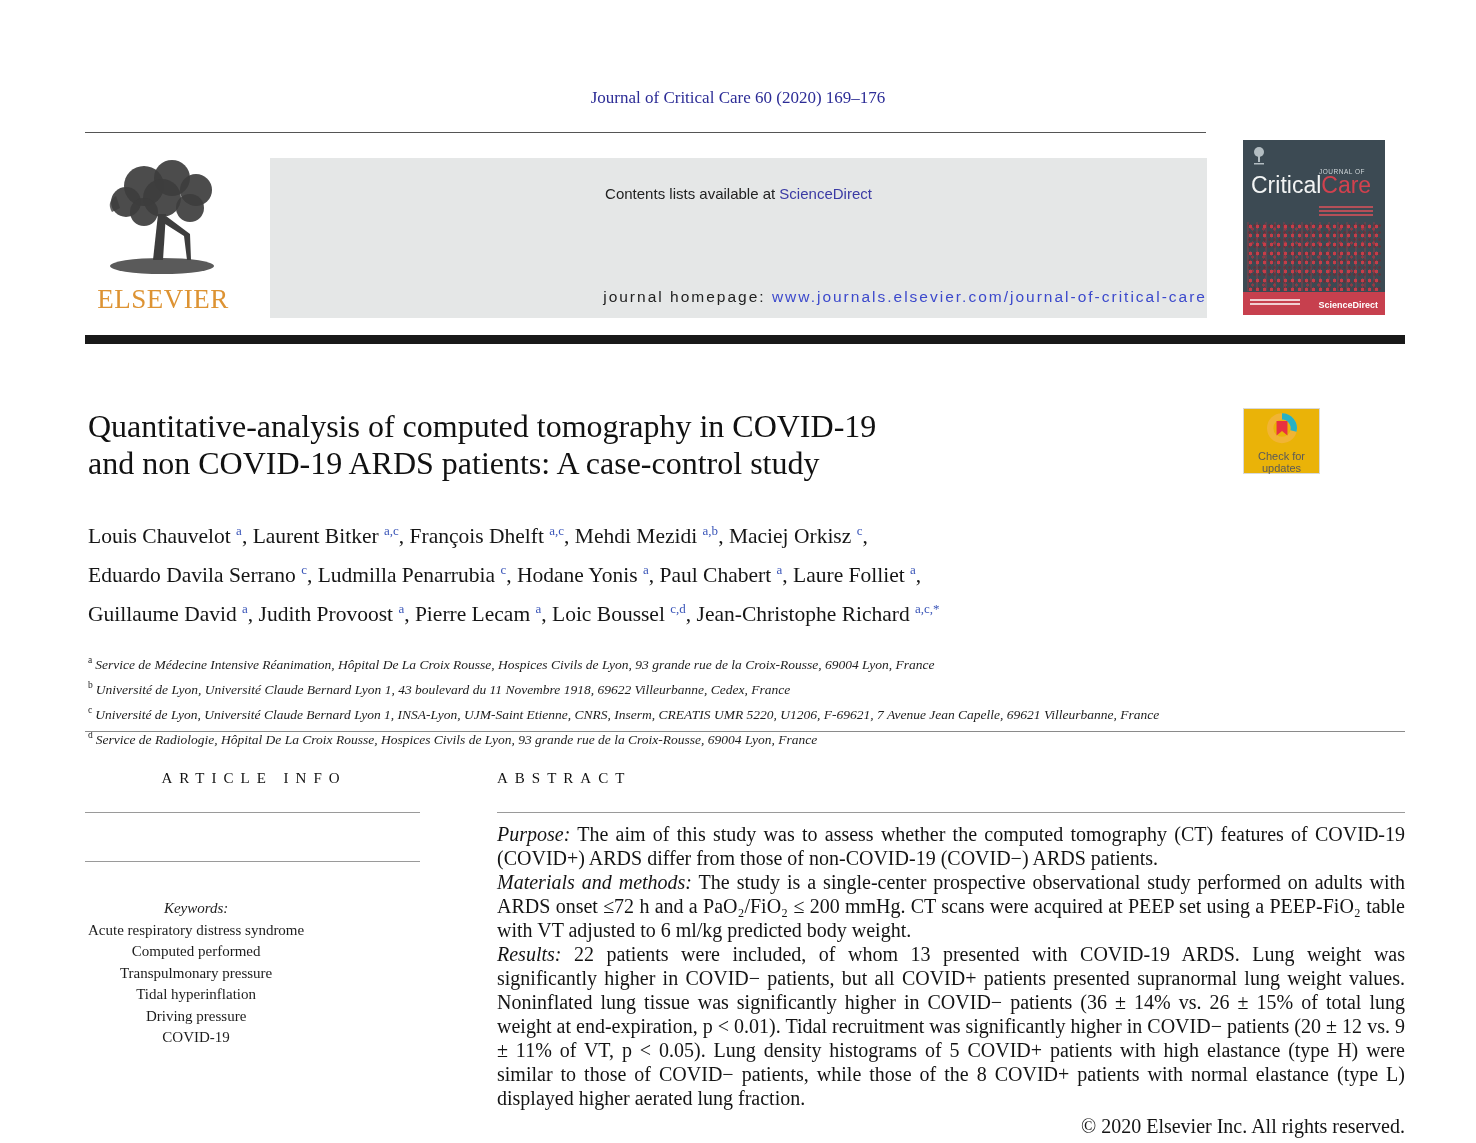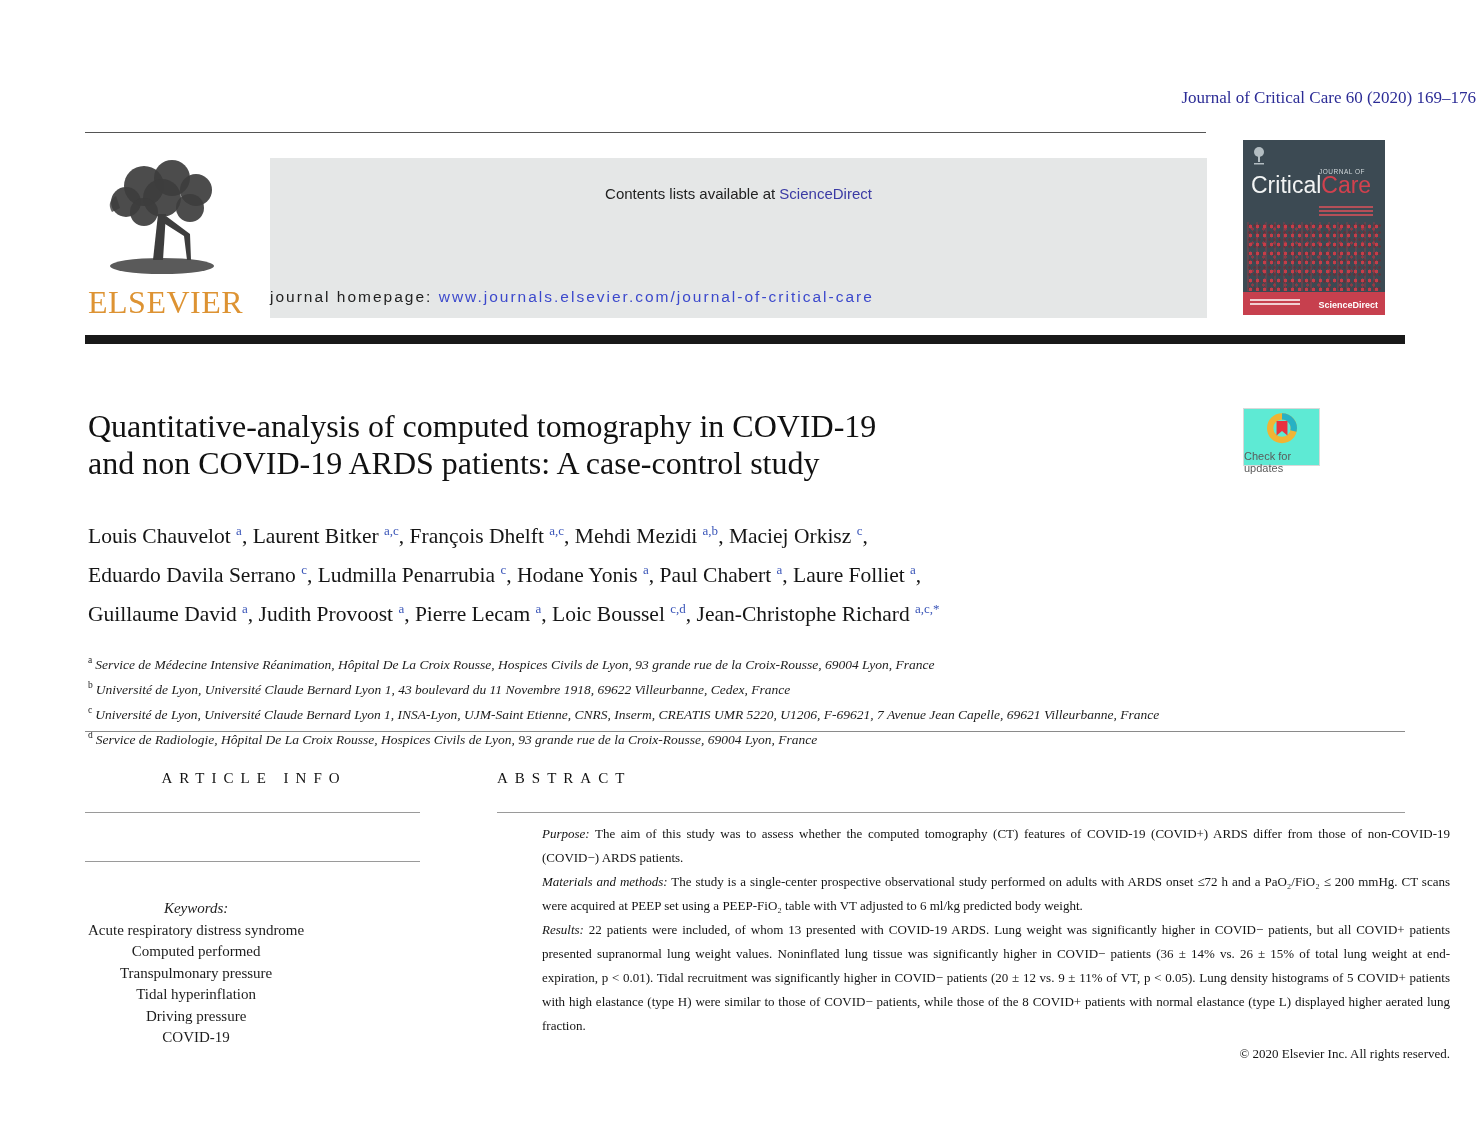--- a/index.html
+++ b/index.html
@@ -1,36 +1,36 @@
 <!DOCTYPE html>
 <html><head>
 <meta charset="utf-8">
 <style>
   * { margin:0; padding:0; box-sizing:border-box; }
   body { background:#ffffff; font-family:"Liberation Serif", serif; color:#1a1a1a; }
   .page { position:relative; width:1476px; height:1143px; background:#fff; overflow:hidden; }
 
   
-  .citation { position:absolute; left:0; top:88px; width:100%; text-align:right;
+  .citation { position:absolute; left:0; top:88px; width:100%; text-align:center;
               font-size:17px; color:#2c2c96; }
 
   .rule-top { position:absolute; left:85px; top:132px; width:1121px; height:1px; background:#555; }
 
   
   .logo-block { position:absolute; left:88px; top:152px; width:150px; height:168px; text-align:center; }
   .logo-block svg { display:block; margin:0 auto; }
-  .elsevier-word { font-size:32px; color:#dd9333; letter-spacing:0.5px; margin-top:2px;
+  .elsevier-word { font-size:27px; color:#dd9333; letter-spacing:0.5px; margin-top:2px;
                    font-family:"Liberation Serif", serif; }
 
   .header-box { position:absolute; left:270px; top:158px; width:937px; height:160px;
                 background:#e5e7e7; text-align:center; }
   .contents-line { margin-top:27px; font-family:"Liberation Sans", sans-serif; font-size:15px; color:#222; }
   .contents-line a { color:#3a3aa4; text-decoration:none; }
   .journal-title { margin-top:24px; font-size:34px; color:#1b1b1b; font-family:"Liberation Serif", serif; }
-  .homepage-line { position:absolute; bottom:12px; width:100%; text-align:left;
+  .homepage-line { position:absolute; bottom:12px; width:100%; text-align:right;
                    font-family:"Liberation Sans", sans-serif; font-size:15.5px;
                    letter-spacing:2px; color:#222; }
   .homepage-line a { color:#3c49cc; text-decoration:none; }
 
   
   .cover { position:absolute; left:1243px; top:140px; width:142px; height:175px;
            background:#3c4a53; overflow:hidden; cursor:pointer; }
   .cover-elsmark { position:absolute; left:8px; top:6px; opacity:0.85; }
   .cover-title { position:absolute; left:8px; top:34px; width:130px;
                  font-family:Liberation Sans, sans-serif; line-height:1; }
@@ -54,22 +54,22 @@
   .cover-sd { position:absolute; right:7px; top:8px; color:#ffffff; font-size:9px; font-weight:bold;
               font-family:"Liberation Sans", sans-serif; }
 
   .black-bar { position:absolute; left:85px; top:335px; width:1320px; height:9px; background:#191919; }
 
   
   .art-title { position:absolute; left:88px; top:408px; width:1080px;
                font-size:32px; line-height:37px; color:#111; }
 
   
-  .badge { position:absolute; left:1243px; top:408px; width:77px; height:58px;
-           background:#5eead4; border:1px solid #d9d9d9; text-align:left; cursor:pointer; }
+  .badge { position:absolute; left:1243px; top:408px; width:77px; height:66px;
+           background:#eab308; border:1px solid #d9d9d9; text-align:center; cursor:pointer; }
   .badge svg { display:block; margin:1px auto 0; }
   .badge-text { font-family:"Liberation Sans", sans-serif; font-size:11px; line-height:12px; color:#5a5a5a; }
 
   
   .authors { position:absolute; left:88px; top:514px; width:1160px;
              font-size:21.5px; line-height:33px; color:#151515; }
   .authors sup { color:#3a55b8; font-size:13px; }
 
   
   .affils { position:absolute; left:88px; top:630px; width:1320px;
@@ -83,21 +83,21 @@
   .left-col  { position:absolute; left:88px;  top:770px; width:332px;text-align:center; }
   .right-col { position:absolute; left:497px; top:770px; width:908px; }
   .l-rule1 { position:absolute; left:-3px; top:42px; width:335px; height:1px; background:#9a9a9a; }
   .l-rule2 { position:absolute; left:-3px; top:91px; width:335px; height:1px; background:#9a9a9a; }
   .r-rule1 { position:absolute; left:0; top:42px; width:908px; height:1px; background:#9a9a9a; }
 
   .keywords-block { position:absolute; left:0; top:128px; font-size:15px; line-height:21.5px; color:#1c1c1c; }
   .kw-label { font-style:italic; }
 
   .abstract-body { position:absolute; left:0; top:52px; width:908px;
-                   font-size:13px; line-height:24px; text-align:justify; color:#141414;margin-left:45px; }
+                   font-size:20px; line-height:24px; text-align:justify; color:#141414; }
   .abstract-body .lab { font-style:italic; }
   .copyright { text-align:right; margin-top:4px; }
 </style>
 </head>
 <body>
 
 <div class="page">
 
   <div class="citation">Journal of Critical Care 60 (2020) 169–176</div>
   <div class="rule-top"></div>

